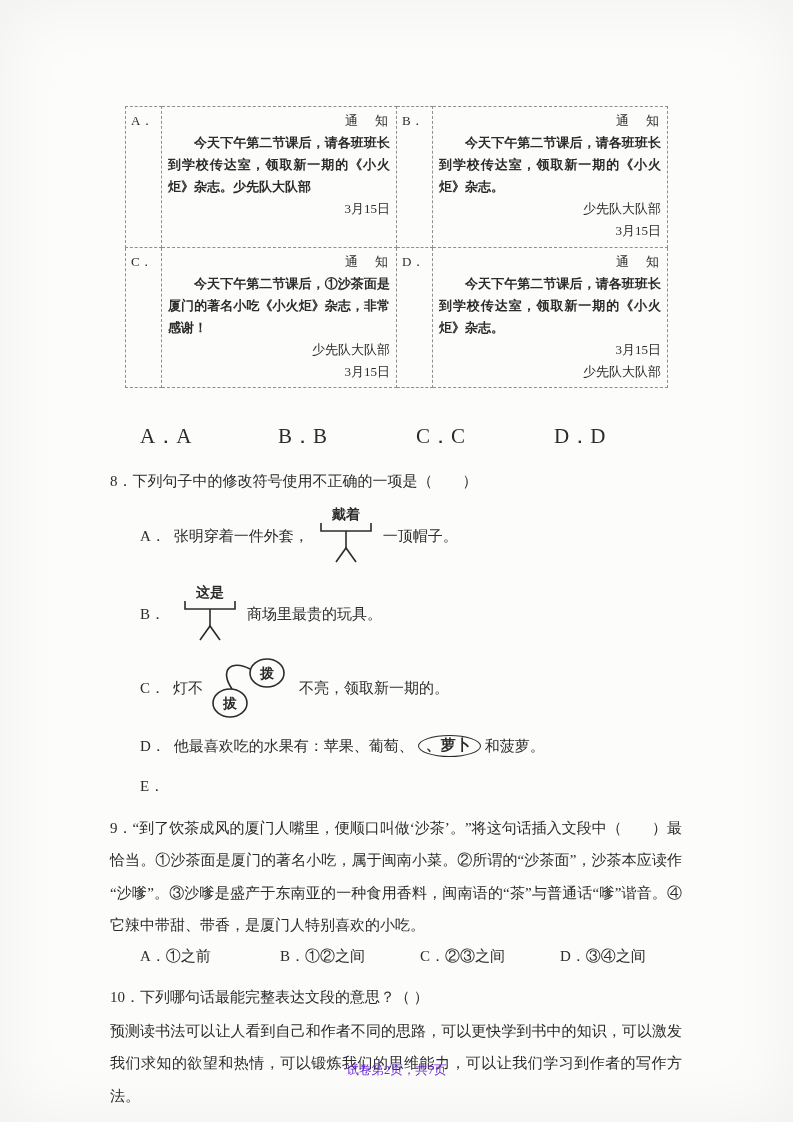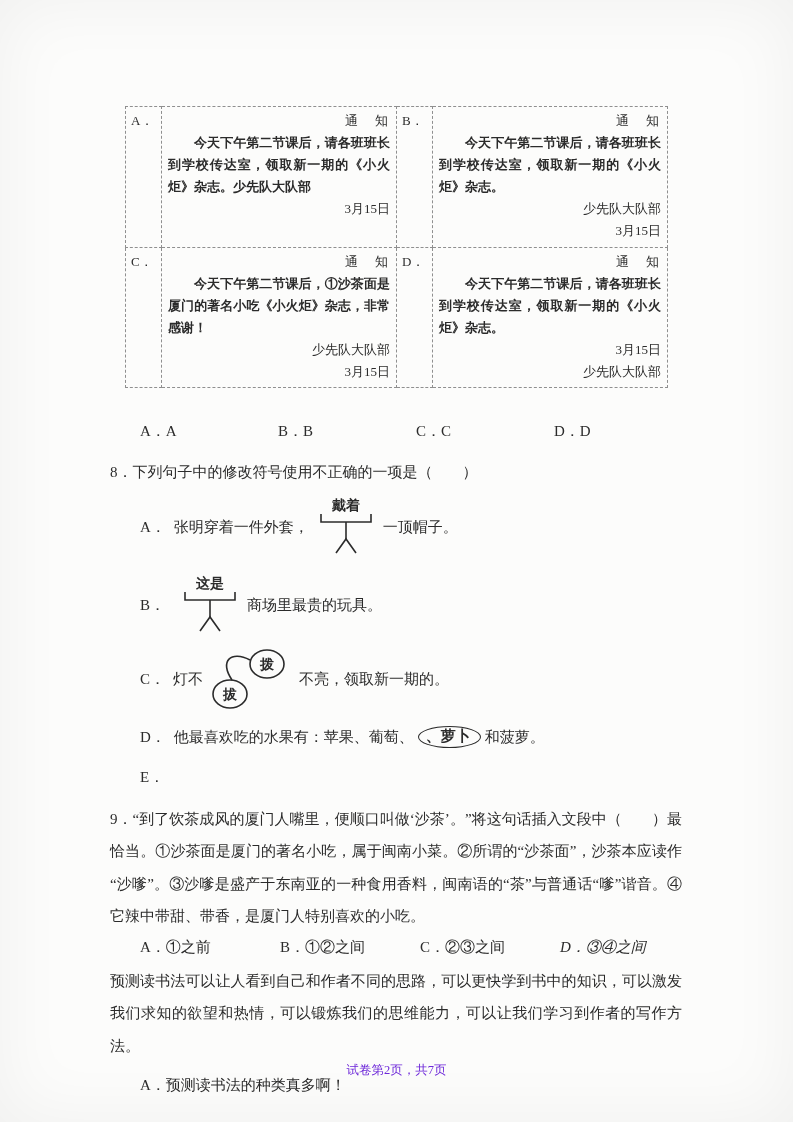--- a/index.html
+++ b/index.html
@@ -39,21 +39,21 @@
   .notice-table td.cell{width:222px;}
   .nt-title{text-align:right;letter-spacing:2px;}
   .nt-body{text-indent:2em;text-align:justify;margin:0;font-weight:bold;}
   .nt-right{text-align:right;}
   .row1 td{height:104px;}
   .row2 td{height:112px;}
   
   .ansrow{
     display:flex;
     margin:34px 0 0 30px;
-    font-size:15px;
+    font-size:21px;
   }
   .ansrow span{width:138px;}
   .ansrow span:last-child{width:auto;}
   .qstem{font-size:15px;margin:22px 0 0 0;}
   .q8opt{
     display:flex;align-items:center;
     font-size:15px;
     margin-left:30px;
   }
   .q8opt .lab{margin-right:8px;}
@@ -83,21 +83,21 @@
     text-align:justify;
     margin:0;
   }
   .q9{margin-top:16px;}
   .q9row{
     display:flex;
     margin:6px 0 0 30px;
     font-size:15px;
   }
   .q9row span{width:140px;}
-  .q9row span:last-child{width:auto;font-style:italic;}
+  .q9row span:last-child{width:auto;}
   .q10stem{margin-top:22px;}
   .q10para{margin-top:8px;}
   .q10opt{
     font-size:15px;
     margin:14px 0 0 30px;
   }
   .footer{
     position:absolute;
     left:0;right:0;
     top:1062px;
@@ -213,19 +213,20 @@
     <div class="q9">
       <p class="para"><span>9．“到了饮茶成风的厦门人嘴里，便顺口叫做‘沙茶’。”将这句话插入文段中（　　）最恰当。</span><span>①沙茶面是厦门的著名小吃，属于闽南小菜。②所谓的“沙茶面”，沙茶本应读作“沙嗲”。③沙嗲是盛产于东南亚的一种食用香料，闽南语的“茶”与普通话“嗲”谐音。④它辣中带甜、带香，是厦门人特别喜欢的小吃。</span></p>
       <div class="q9row">
         <span>A．①之前</span>
         <span>B．①②之间</span>
         <span>C．②③之间</span>
         <span>D．③④之间</span>
       </div>
     </div>
 
+    <div class="qstem q10stem">10．下列哪句话最能完整表达文段的意思？（  ）</div>
     <p class="para q10para">预测读书法可以让人看到自己和作者不同的思路，可以更快学到书中的知识，可以激发我们求知的欲望和热情，可以锻炼我们的思维能力，可以让我们学习到作者的写作方法。</p>
     <div class="q10opt">A．预测读书法的种类真多啊！</div>
 
   </div>
 
   <div class="footer">试卷第2页，共7页</div>
 </div>
 
 </body></html>

